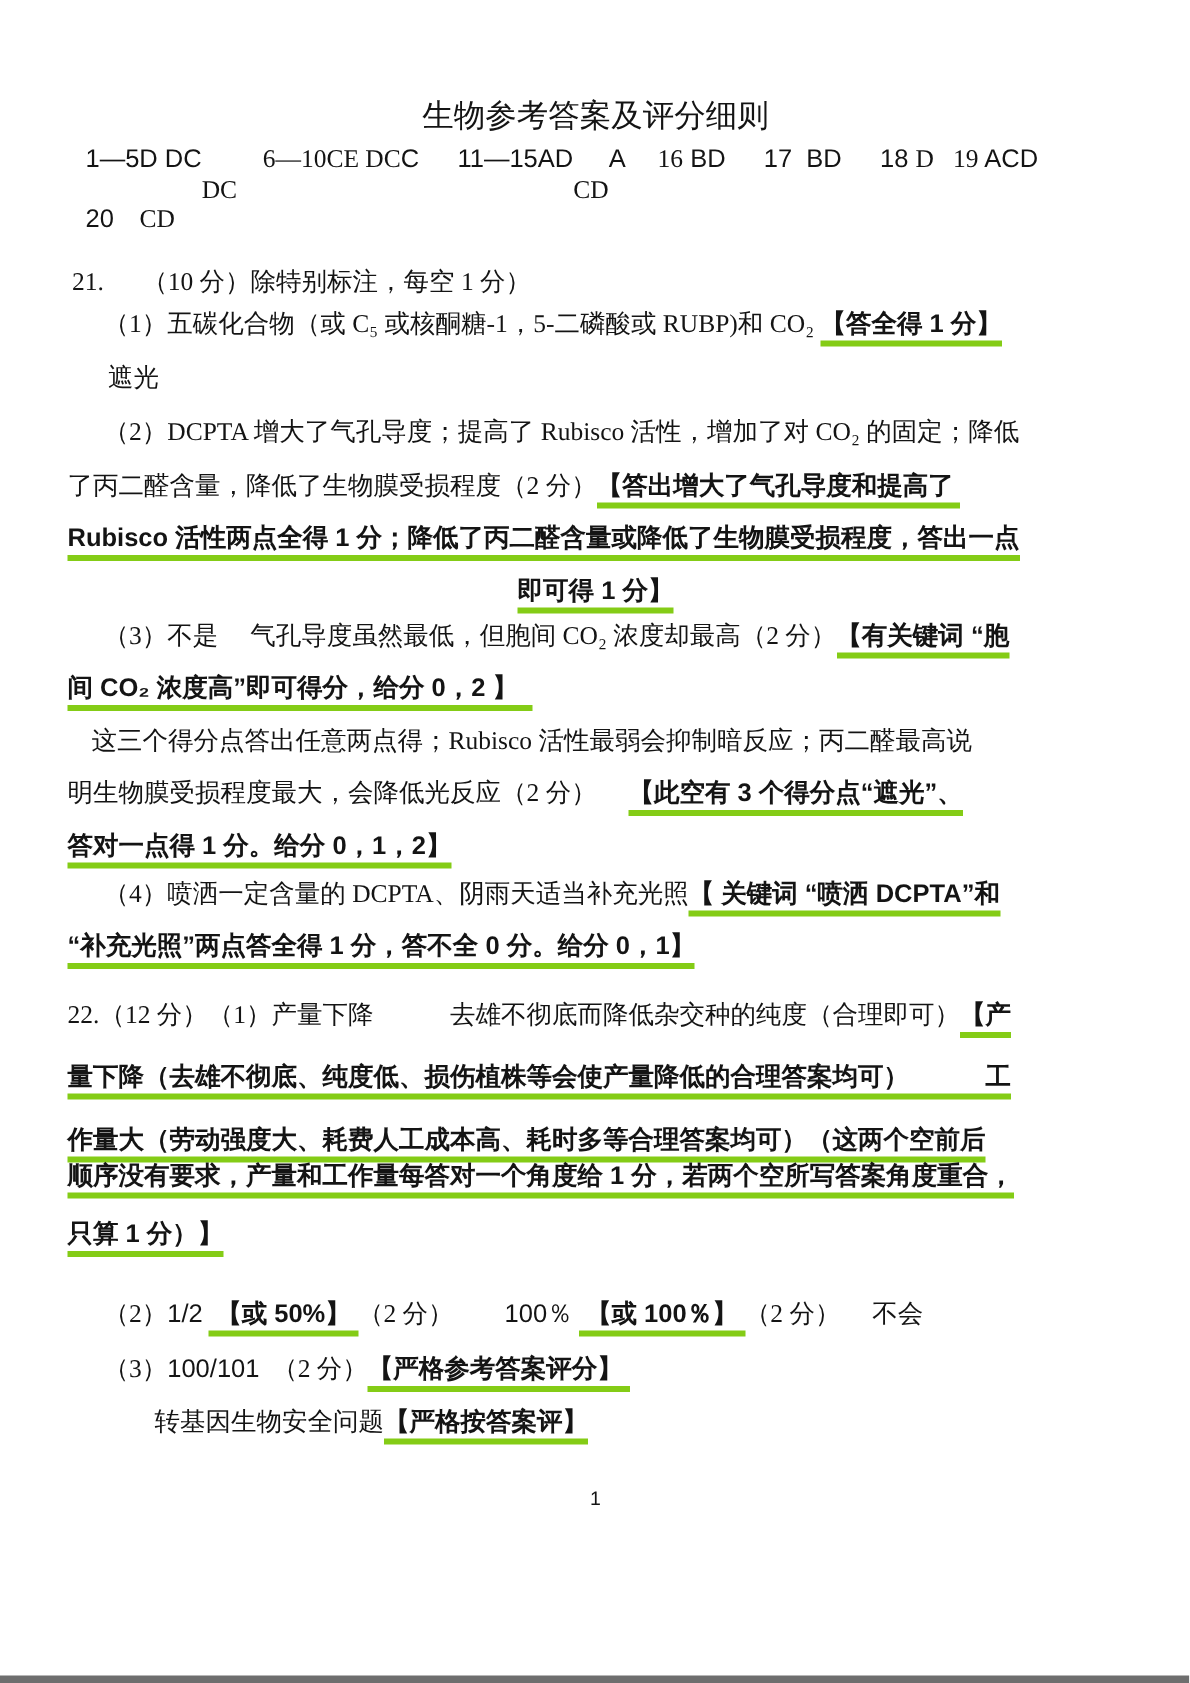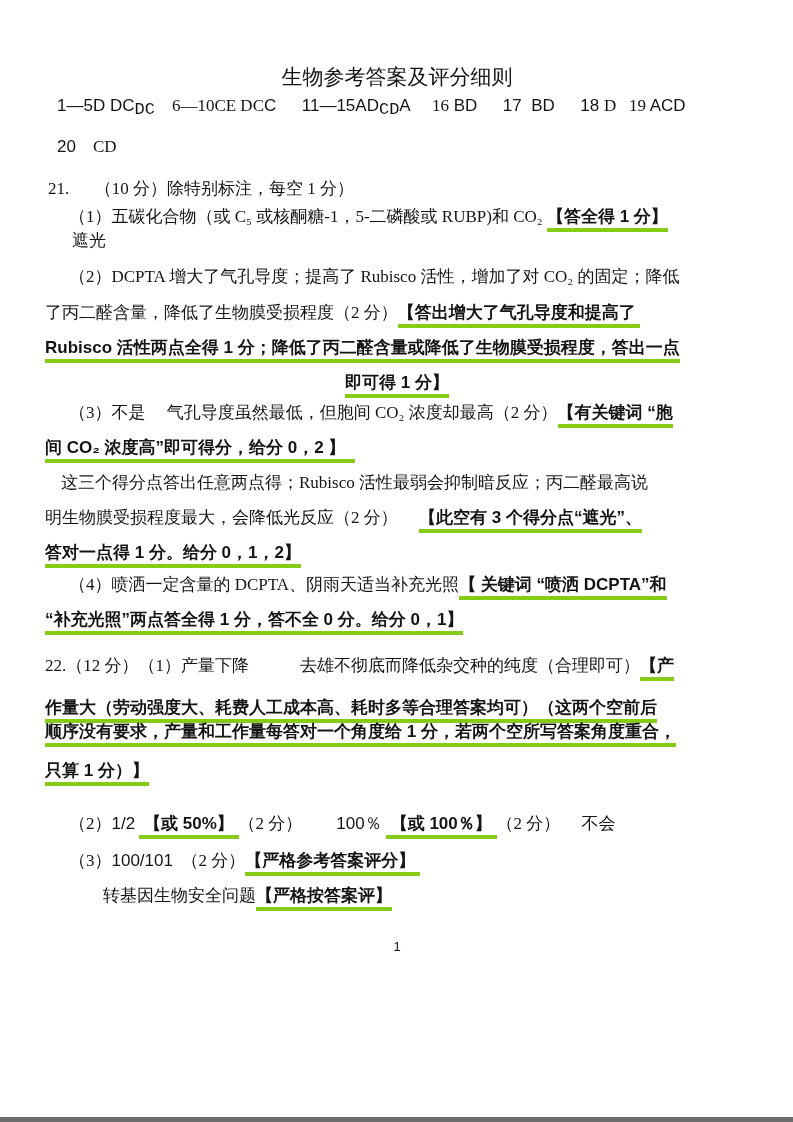--- a/index.html
+++ b/index.html
@@ -25,21 +25,21 @@
   .line {
     line-height: 24px;
     font-size: 17px;
     white-space: pre;
     font-family: "Liberation Serif","DejaVu Serif",serif;
   }
   
   .seg-n  { font-family: "Liberation Serif","DejaVu Serif",serif; }
   .seg-se { font-family: "Liberation Serif","DejaVu Serif",serif; }
   .seg-g  { font-family: "Liberation Sans","DejaVu Sans",sans-serif; }
-  .seg-gs { font-family: Liberation Mono, monospace; position: relative; top: 3px; }
+  .seg-gs { font-family: Liberation Serif, serif; position: relative; top: 21px; }
   .seg-b  {
     font-family: "Liberation Sans","DejaVu Sans",sans-serif;
     font-weight: 700;
     border-bottom: 4px solid #84cc16;
     padding-bottom: 2px;
   }
   .page-number {
     margin-top: 27px;
     text-align: center;
     font-family: "Liberation Sans","DejaVu Sans",sans-serif;
@@ -56,33 +56,34 @@
 </head>
 <body>
 
 <div class="page">
   <h1 class="title">生物参考答案及评分细则</h1>
   <div id="doc-body">
       <div class="line" style="margin-top: 2px; padding-left: 12px;"><span class="seg-g">1—5D DC</span><span class="seg-gs">DC</span><span class="seg-n">    </span><span class="seg-se">6—10CE DC</span><span class="seg-g">C</span><span class="seg-n">      </span><span class="seg-g">11—15AD</span><span class="seg-gs">CD</span><span class="seg-g">A</span><span class="seg-n">     </span><span class="seg-se">16</span><span class="seg-g"> BD</span><span class="seg-n">      </span><span class="seg-g">17  BD</span><span class="seg-n">      </span><span class="seg-g">18 </span><span class="seg-se">D</span><span class="seg-n">   </span><span class="seg-se">19</span><span class="seg-g"> ACD</span></div>
       <div class="line" style="margin-top: 16px; padding-left: 12px;"><span class="seg-g">20</span><span class="seg-n">    </span><span class="seg-se">CD</span></div>
       <div class="line" style="margin-top: 18px; padding-left: 3px;"><span class="seg-se">21.</span><span class="seg-n">      </span><span class="seg-n">（10 分）除特别标注，每空 1 分）</span></div>
       <div class="line" style="margin-top: 4px; padding-left: 24px;"><span class="seg-n">（1）五碳化合物（或 C₅ 或核酮糖-1，5-二磷酸或 RUBP)和 CO₂ </span><span class="seg-b">【答全得 1 分】</span></div>
-      <div class="line" style="margin-top: 0px; padding-left: 27px;"><span class="seg-n">遮光</span></div>
+      <div class="line" style="margin-top: 12px; padding-left: 27px;"><span class="seg-n">遮光</span></div>
       <div class="line" style="margin-top: 12px; padding-left: 24px;"><span class="seg-n">（2）DCPTA 增大了气孔导度；提高了 Rubisco 活性，增加了对 CO₂ 的固定；降低</span></div>
       <div class="line" style="margin-top: 12px; padding-left: 0px;"><span class="seg-n">了丙二醛含量，降低了生物膜受损程度（2 分）</span><span class="seg-b">【答出增大了气孔导度和提高了 </span></div>
       <div class="line" style="margin-top: 11px; padding-left: 0px;"><span class="seg-b">Rubisco 活性两点全得 1 分；降低了丙二醛含量或降低了生物膜受损程度，答出一点</span></div>
       <div class="line" style="margin-top: 11px; padding-left: 0px; text-align: center;"><span class="seg-b">即可得 1 分】</span></div>
       <div class="line" style="margin-top: 6px; padding-left: 24px;"><span class="seg-n">（3）不是　 气孔导度虽然最低，但胞间 CO₂ 浓度却最高（2 分）</span><span class="seg-b">【有关键词 “胞</span></div>
       <div class="line" style="margin-top: 11px; padding-left: 0px;"><span class="seg-b">间 CO₂ 浓度高”即可得分，给分 0，2 】  </span></div>
       <div class="line" style="margin-top: 11px; padding-left: 16px;"><span class="seg-n">这三个得分点答出任意两点得；Rubisco 活性最弱会抑制暗反应；丙二醛最高说</span></div>
       <div class="line" style="margin-top: 11px; padding-left: 0px;"><span class="seg-n">明生物膜受损程度最大，会降低光反应（2 分）　 </span><span class="seg-b">【此空有 3 个得分点“遮光”、</span></div>
       <div class="line" style="margin-top: 11px; padding-left: 0px;"><span class="seg-b">答对一点得 1 分。给分 0，1，2】</span></div>
       <div class="line" style="margin-top: 8px; padding-left: 24px;"><span class="seg-n">（4）喷洒一定含量的 DCPTA、阴雨天适当补充光照</span><span class="seg-b">【 关键词 “喷洒 DCPTA”和</span></div>
       <div class="line" style="margin-top: 11px; padding-left: 0px;"><span class="seg-b">“补充光照”两点答全得 1 分，答不全 0 分。给分 0，1】</span></div>
       <div class="line" style="margin-top: 22px; padding-left: 0px;"><span class="seg-n">22.（12 分）（1）产量下降　　　去雄不彻底而降低杂交种的纯度（合理即可）</span><span class="seg-b">【产</span></div>
+      <div class="line" style="margin-top: 17px; padding-left: 0px;"><span class="seg-b">量下降（去雄不彻底、纯度低、损伤植株等会使产量降低的合理答案均可）　　　工</span></div>
       <div class="line" style="margin-top: 18px; padding-left: 0px;"><span class="seg-b">作量大（劳动强度大、耗费人工成本高、耗时多等合理答案均可）（这两个空前后</span></div>
       <div class="line" style="margin-top: 0; padding-left: 0px;"><span class="seg-b">顺序没有要求，产量和工作量每答对一个角度给 1 分，若两个空所写答案角度重合，</span></div>
       <div class="line" style="margin-top: 15px; padding-left: 0px;"><span class="seg-b">只算 1 分）】</span></div>
       <div class="line" style="margin-top: 29px; padding-left: 24px;"><span class="seg-n">（2）</span><span class="seg-g">1/2</span><span class="seg-n"> </span><span class="seg-b"> 【或 50%】 </span><span class="seg-n">（2 分）</span><span class="seg-n">        </span><span class="seg-g">100</span><span class="seg-n">％ </span><span class="seg-b"> 【或 100％】 </span><span class="seg-n">（2 分）</span><span class="seg-n">     不会</span></div>
       <div class="line" style="margin-top: 13px; padding-left: 24px;"><span class="seg-n">（3）</span><span class="seg-g">100/101</span><span class="seg-n">  （2 分）</span><span class="seg-b">【严格参考答案评分】 </span></div>
       <div class="line" style="margin-top: 11px; padding-left: 58px;"><span class="seg-n">转基因生物安全问题</span><span class="seg-b">【严格按答案评】</span></div>
     </div>
   <div class="page-number">1</div>
   <div class="bottom-edge"></div>
 </div>

